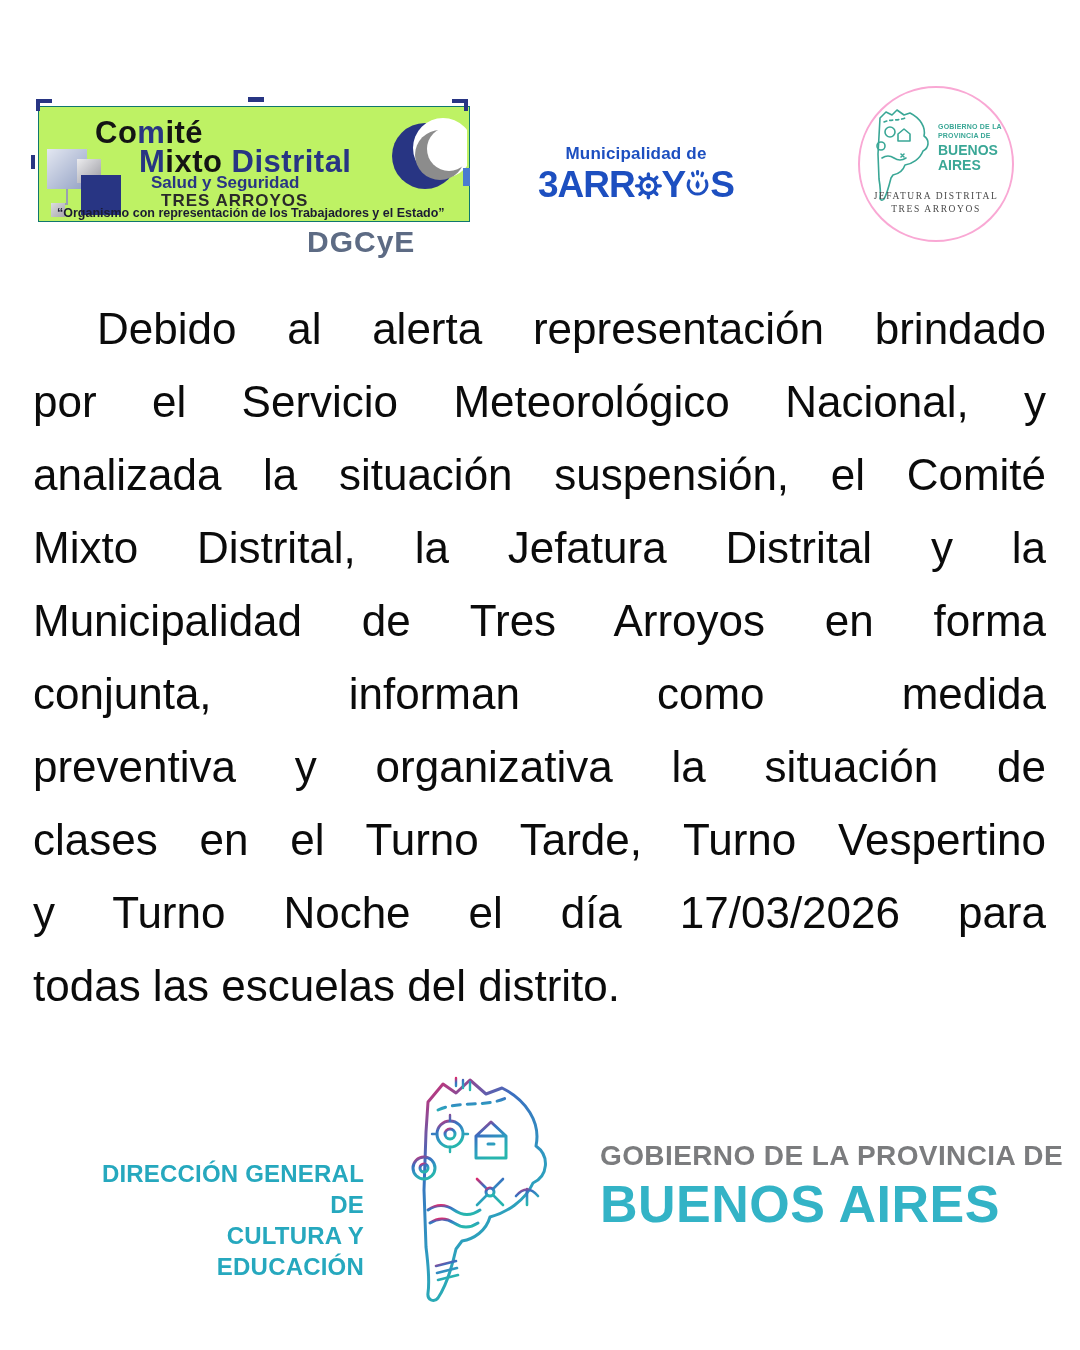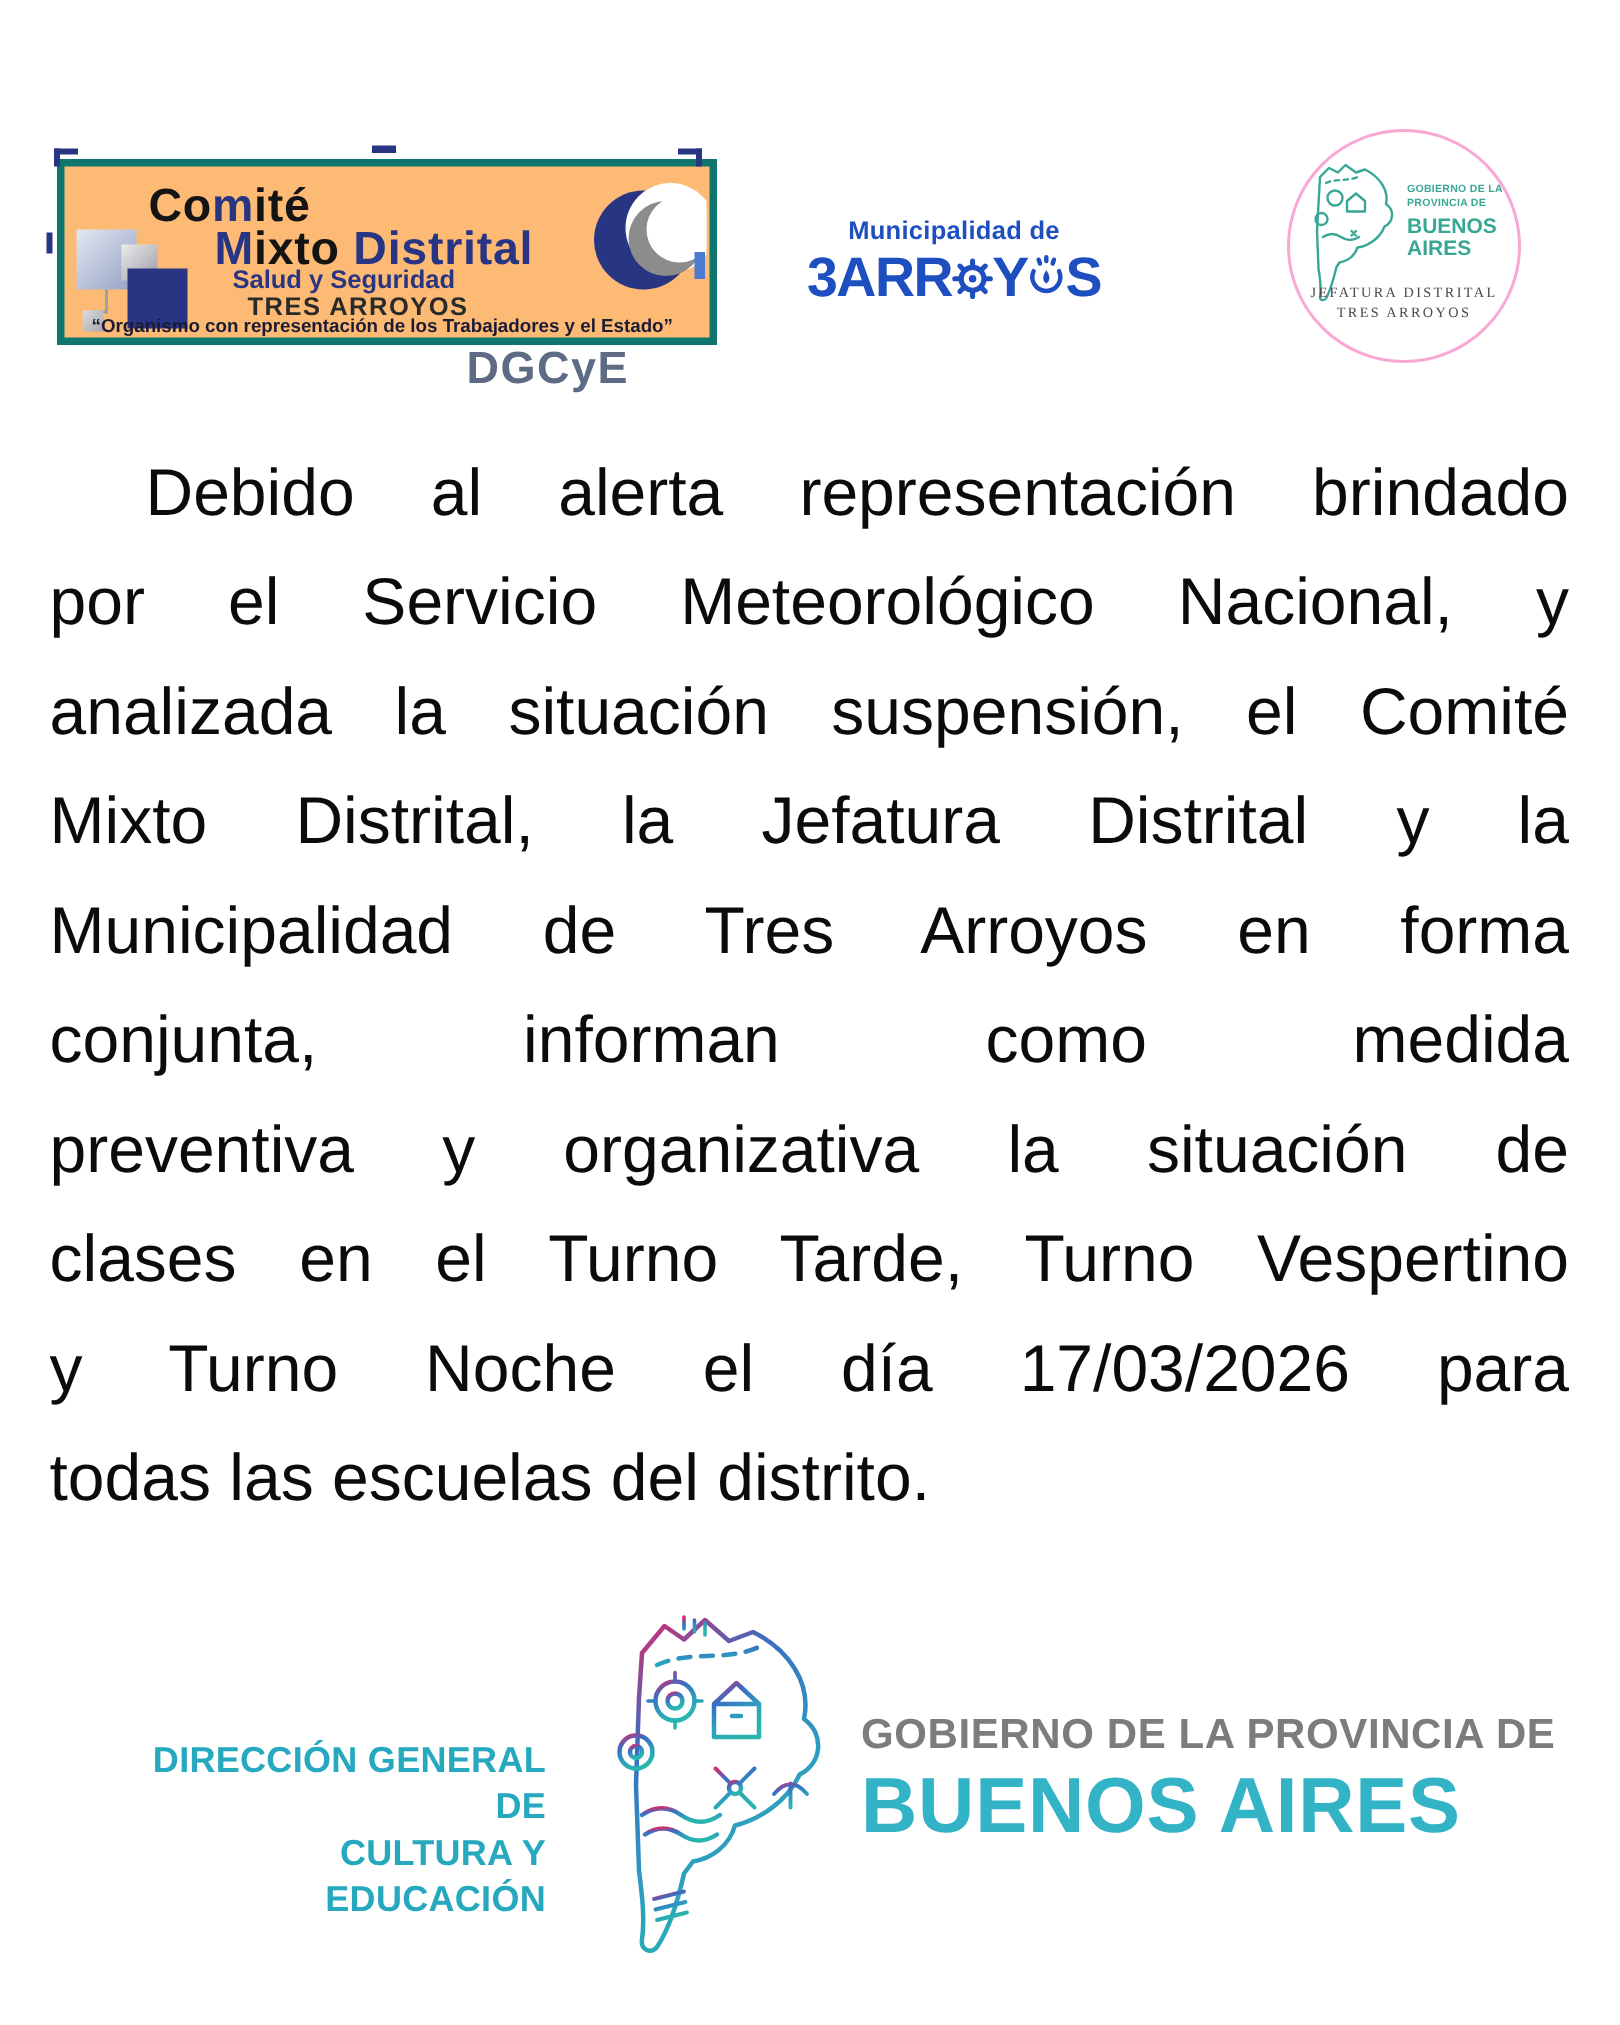--- a/index.html
+++ b/index.html
@@ -1,21 +1,21 @@
 <!DOCTYPE html>
 <html><head>
 <meta charset="utf-8">
 <style>
   html,body{margin:0;padding:0;background:#fff;}
   .page{position:relative;width:1080px;height:1350px;background:#ffffff;overflow:hidden;
         font-family:"Liberation Sans",sans-serif;}
 
   
   .comite-box{position:absolute;left:38px;top:106px;width:430px;height:114px;
-              border:5px solid #0f766e;background:#fdba74;}
+              border:1px solid #0f766e;background:#bef264;}
   .mark{position:absolute;background:#283583;}
   .handle{position:absolute;background:#4a7bd0;}
   .sq{position:absolute;}
   .sq1{left:8px;top:42px;width:40px;height:40px;background:linear-gradient(135deg,#e3e7f1,#93a1c4);}
   .sq2{left:38px;top:52px;width:24px;height:24px;background:linear-gradient(135deg,#ececee,#9a9aa2);}
   .sq3{left:42px;top:68px;width:40px;height:40px;background:#283583;}
   .sq4{left:12px;top:96px;width:14px;height:14px;background:linear-gradient(135deg,#dcdcdf,#a7a7ad);}
   .conn{position:absolute;background:#9aa0b0;}
   .c1{left:27px;top:82px;width:2px;height:16px;}
   .c2{left:19px;top:96px;width:10px;height:2px;}
@@ -49,21 +49,21 @@
   
   .bodytext{position:absolute;left:33px;top:292px;width:1013px;font-size:44px;color:#0b0b0b;}
   .bline{text-align:justify;text-align-last:justify;height:73px;line-height:73px;overflow:hidden;white-space:nowrap;}
   .bline.indent{text-indent:64px;}
   .bline.last{text-align-last:left;}
 
   
   .dgce{position:absolute;left:90px;top:1158px;width:274px;text-align:right;
         color:#26a8be;font-weight:bold;font-size:24px;line-height:31px;letter-spacing:.2px;}
   .prov-art{position:absolute;left:398px;top:1070px;}
-  .gov{position:absolute;left:574px;top:1140px;}
+  .gov{position:absolute;left:600px;top:1140px;}
   .gov-l1{font-size:28px;font-weight:bold;color:#7b7c7e;letter-spacing:.4px;}
   .gov-l2{font-size:52px;font-weight:bold;color:#33b3c6;letter-spacing:.5px;margin-top:2px;}
 </style>
 </head>
 <body>
 
 <div class="page">
 
   <div class="comite-box">
 

